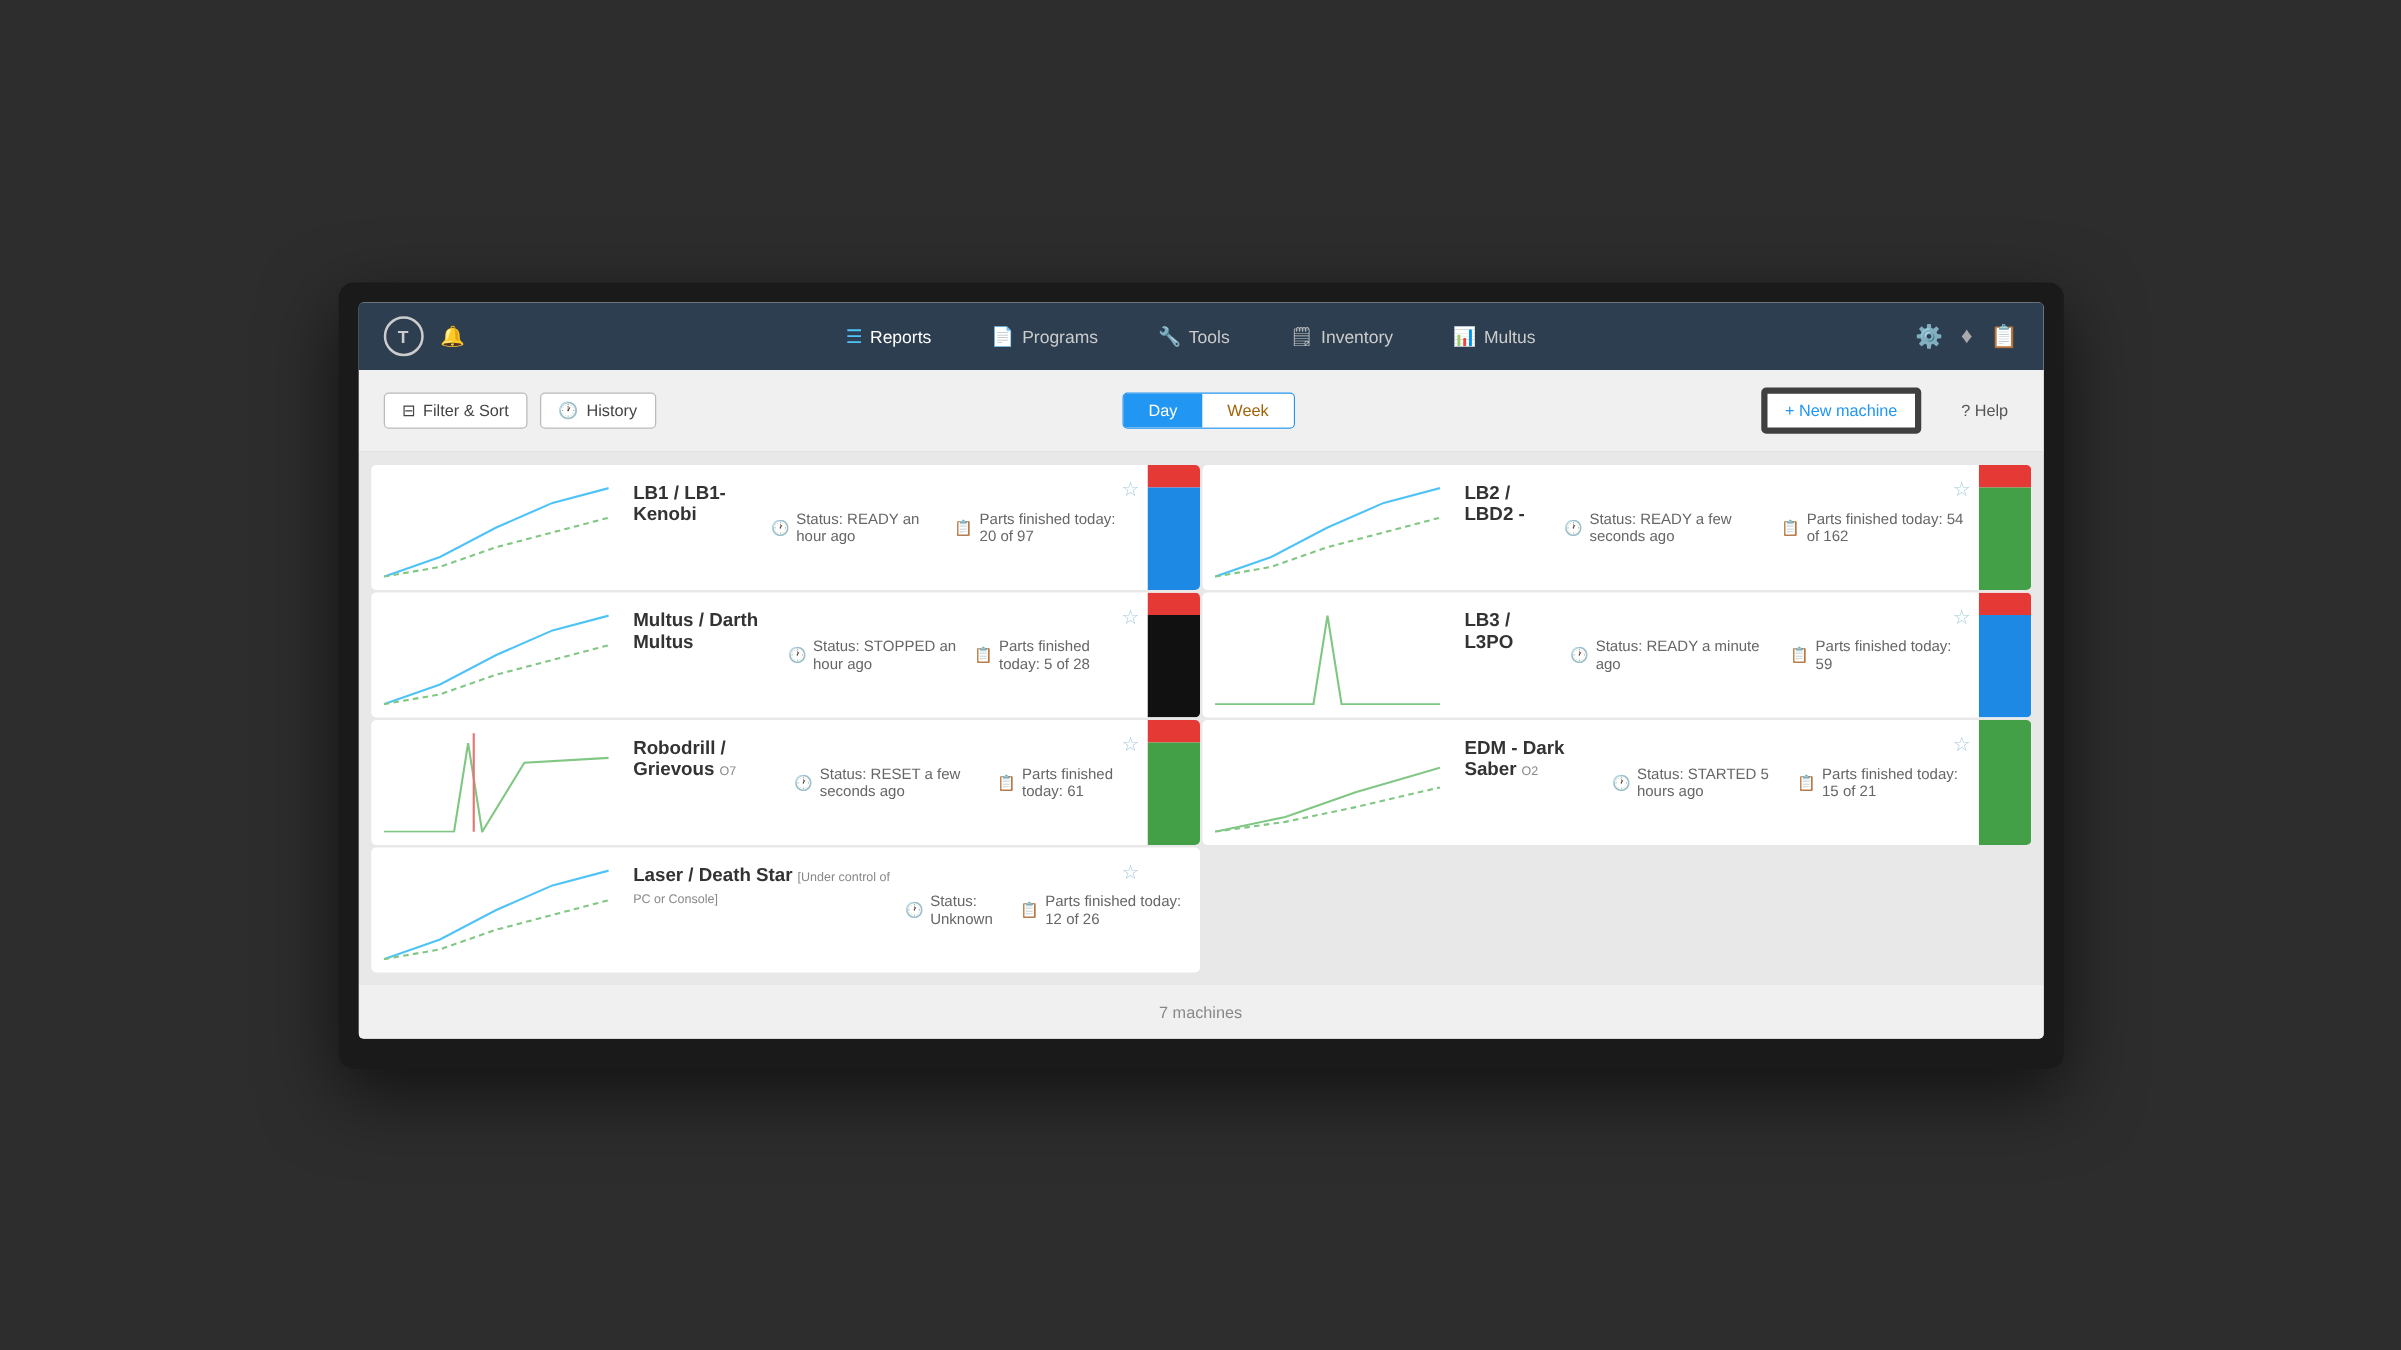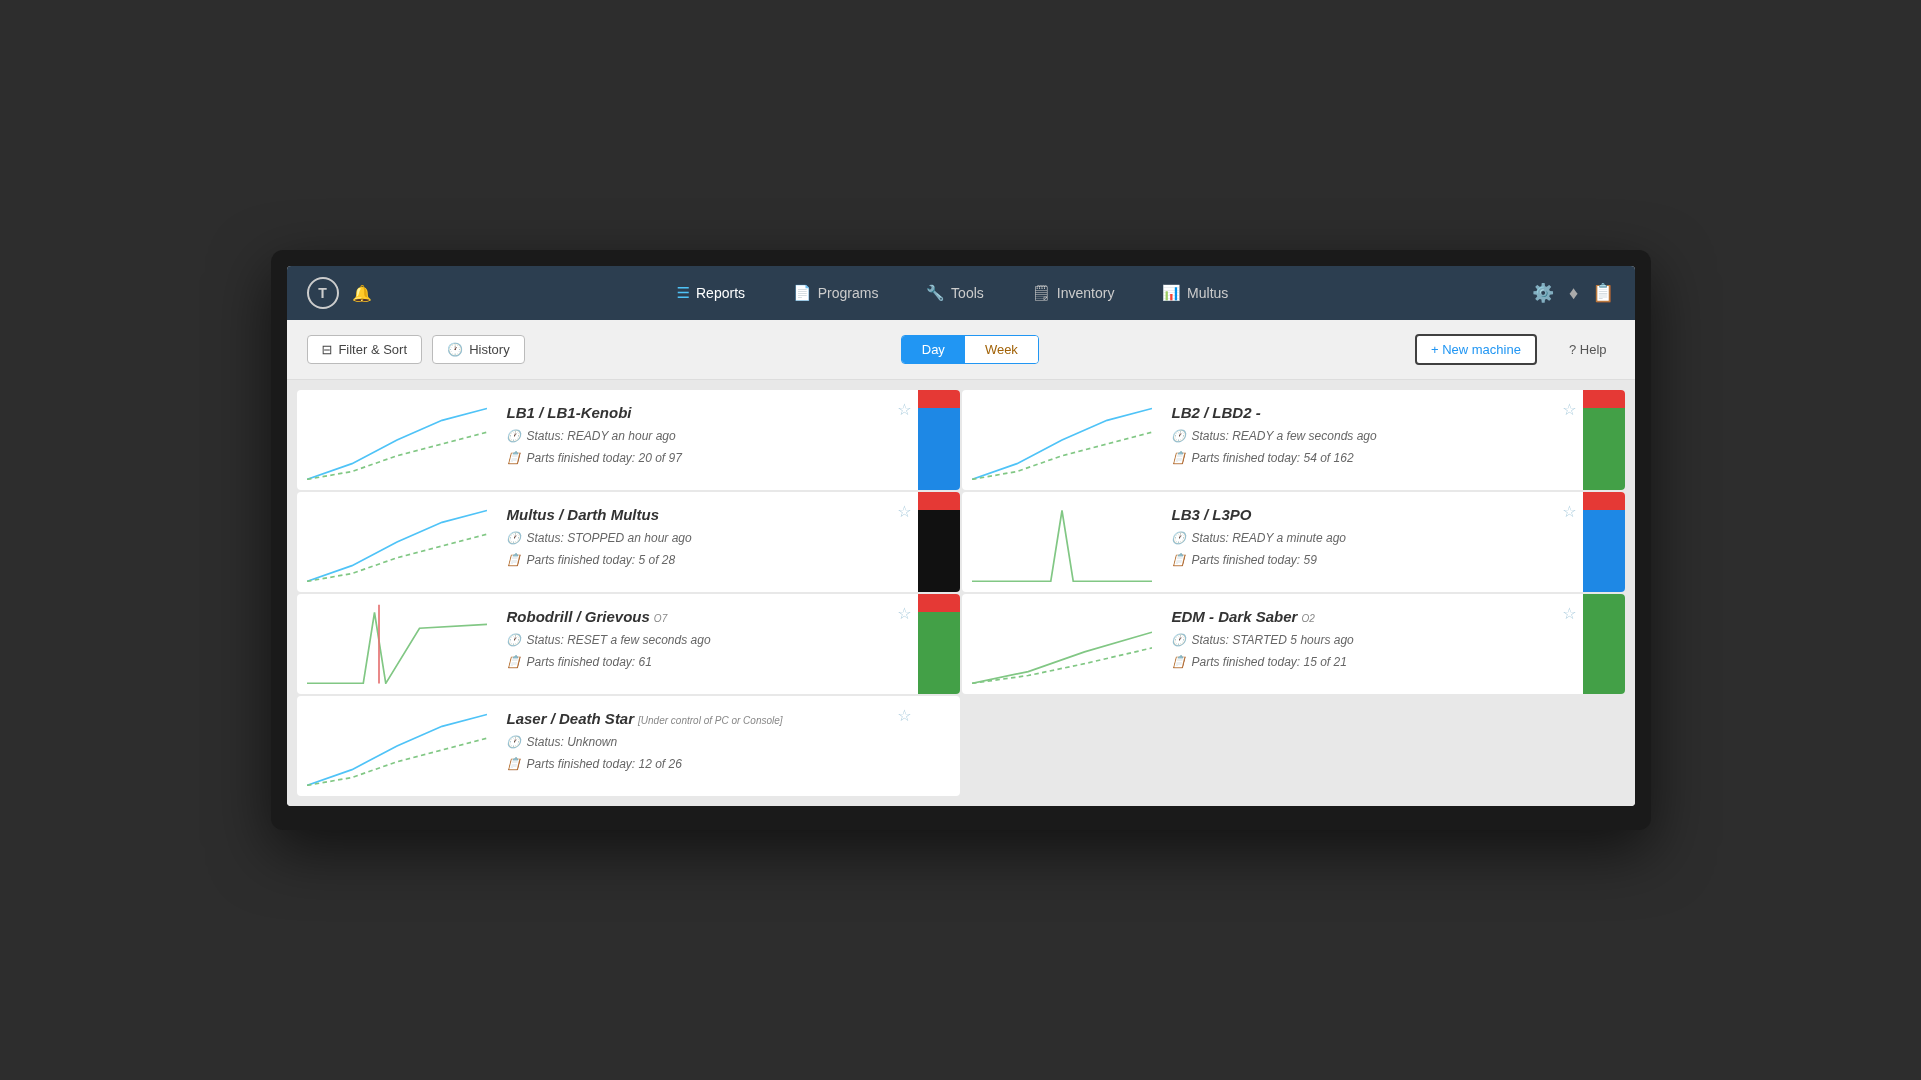--- a/index.html
+++ b/index.html
@@ -113,21 +113,21 @@
       color: #a16207;
     }
     .toggle-btn.active {
       background: #2196f3;
       color: #fff;
     }
     .btn-new-machine {
       display: flex;
       align-items: center;
       gap: 4px;
-      border: 2px solid #404040;
+      border: 5px solid #404040;
       background: #fff;
       color: #2196f3;
       border-radius: 4px;
       padding: 6px 14px;
       font-size: 13px;
       cursor: pointer;
     }
     .btn-help {
       background: none;
       border: none;
@@ -162,23 +162,22 @@
       align-items: flex-end;
     }
     .card-chart svg {
       width: 100%;
       height: 80px;
     }
     .card-info {
       flex: 1;
       padding: 14px 10px;
       display: flex;
-      flex-direction: column;
+      flex-direction: row;
       gap: 8px;
-      font-style: italic;
     }
     .card-title {
       font-size: 15px;
       font-weight: 600;
       color: #333;
     }
     .card-subtitle {
       font-size: 10px;
       color: #888;
       font-weight: normal;
@@ -470,14 +469,17 @@
       <div class="card-parts">
         <span style="color:#888;font-size:12px;">📋</span>
         <span>Parts finished today: 12 of 26</span>
       </div>
     </div>
     <button class="star-btn">☆</button>
 
   </div>
       </div>
 
+    <div class="machines-footer">
+      <span>7 machines</span>
+    </div>
   </div>
 </div>
 
 </body></html>

